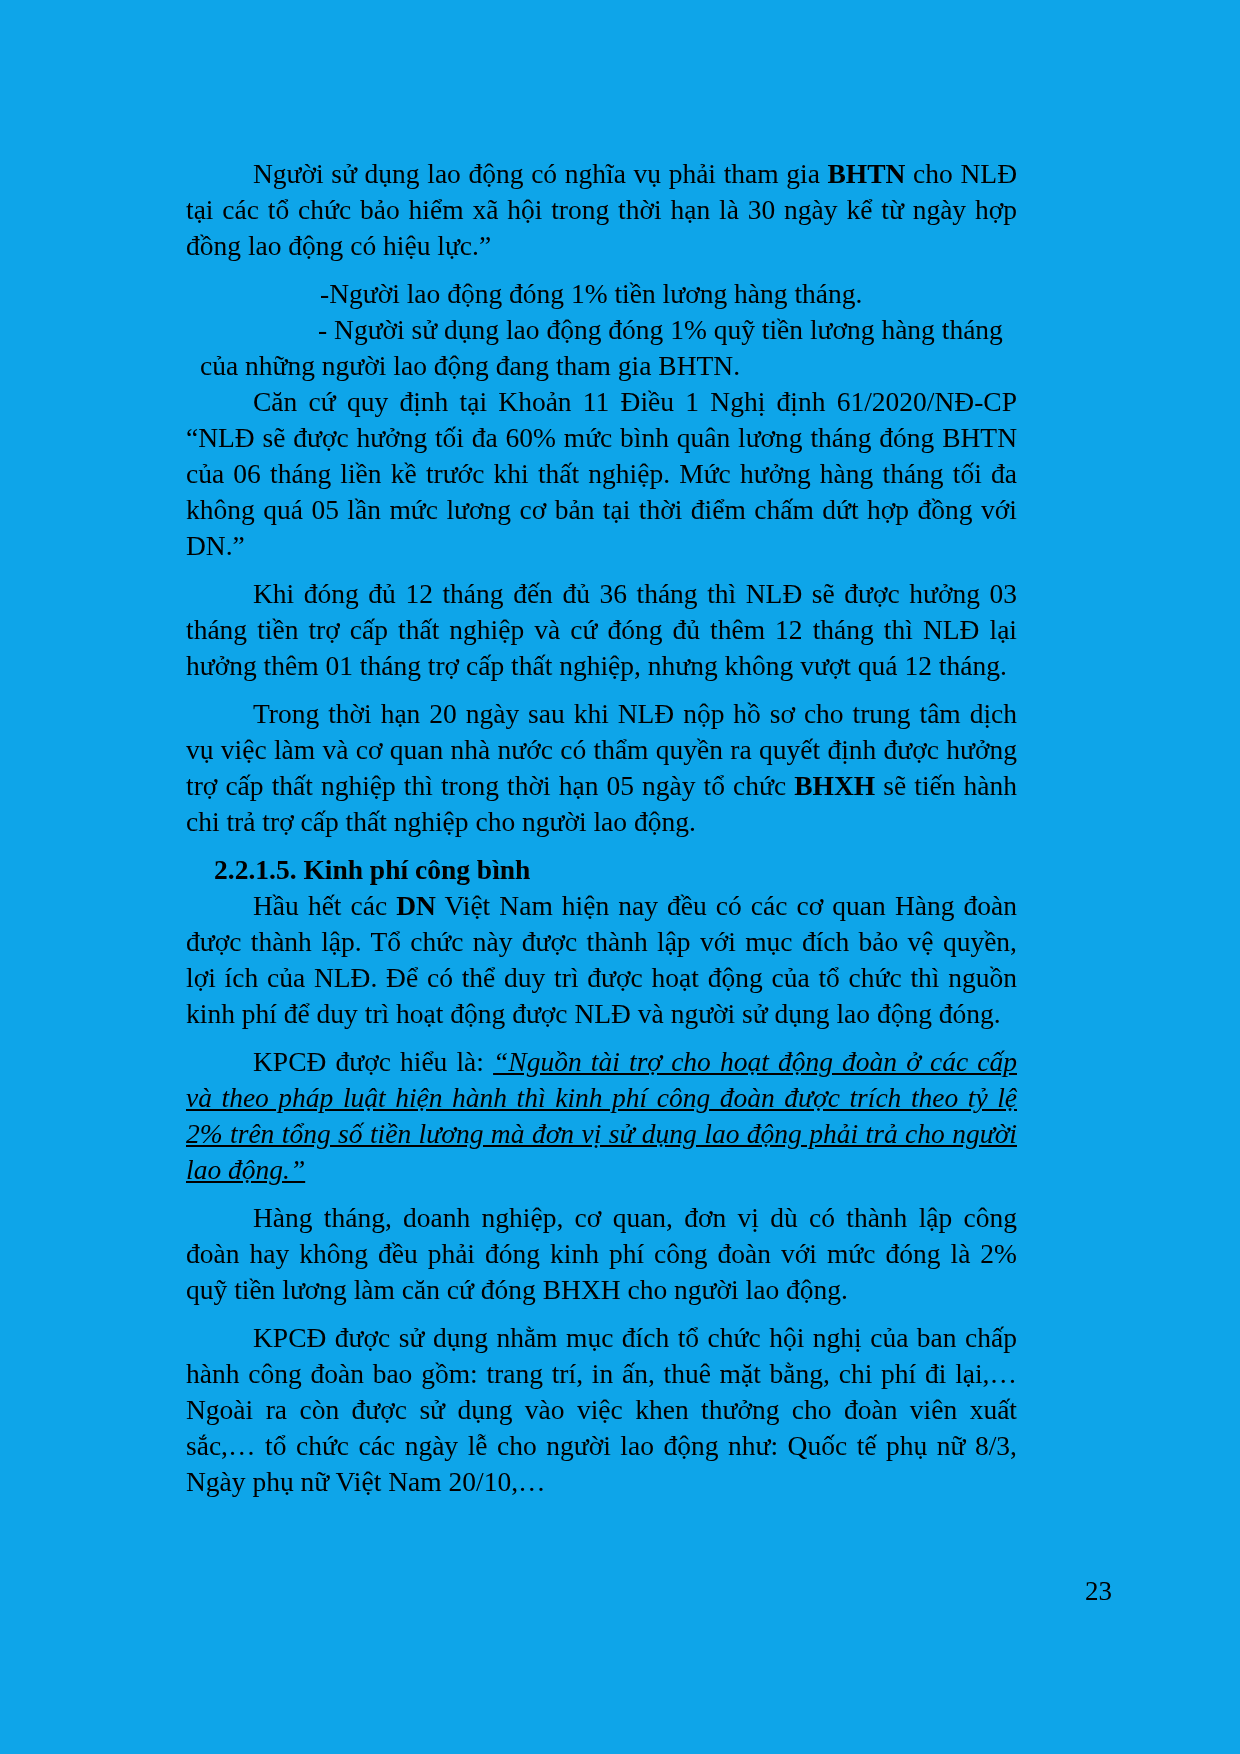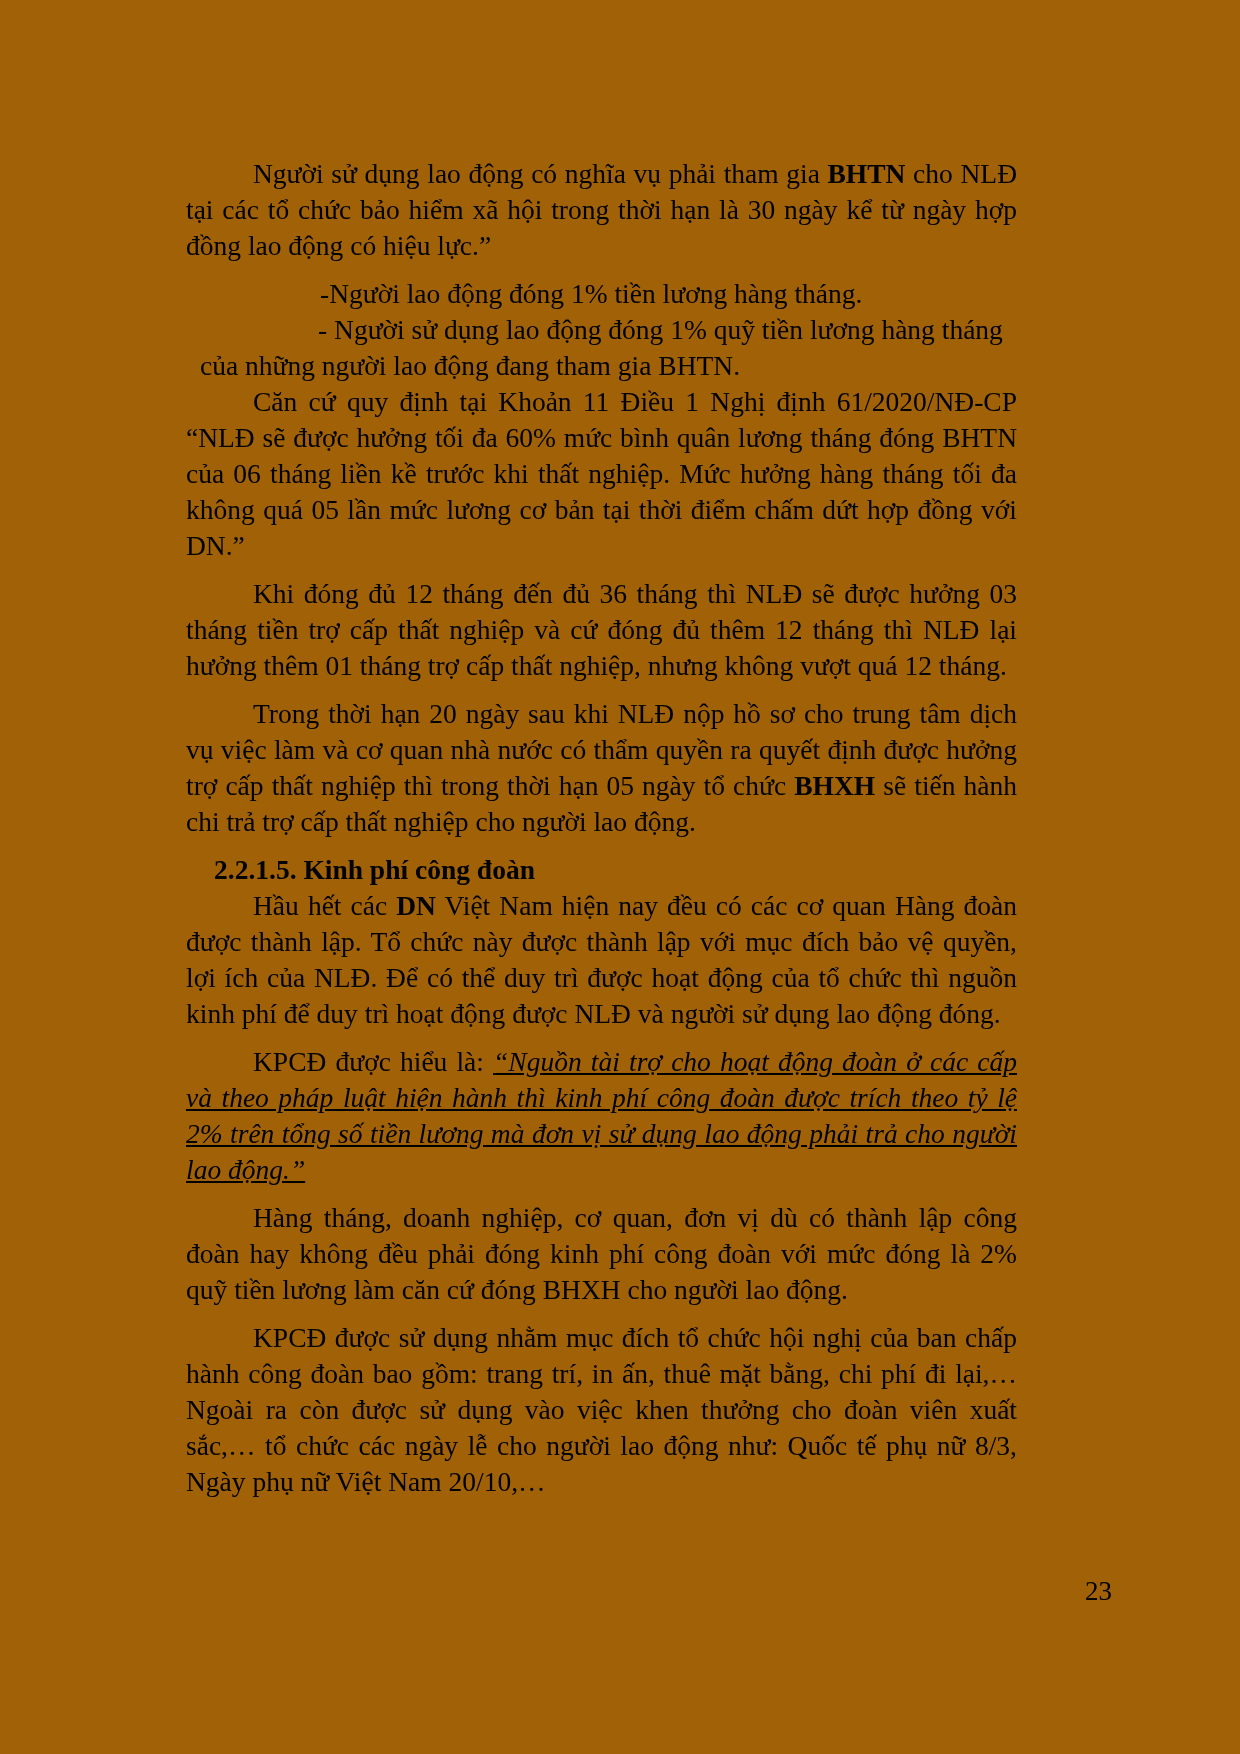--- a/index.html
+++ b/index.html
@@ -4,21 +4,21 @@
 <style>
   html, body {
     margin: 0;
     padding: 0;
     background: #ffffff;
   }
   .sheet {
     position: relative;
     width: 1240px;
     height: 1754px;
-    background: #a16207;
+    background: #0ea5e9;
     color: #000000;
     font-family: "Liberation Serif", "DejaVu Serif", serif;
     font-size: 27.5px;
     line-height: 36px;
     overflow: hidden;
   }
   .text-block {
     position: absolute;
     left: 186px;
     top: 156px;
@@ -71,21 +71,21 @@
     <p class="bullet-a"><span>-Người lao động đóng 1% tiền lương hàng tháng.</span></p>
 
     <p class="bullet-b"><span>- Người sử dụng lao động đóng 1% quỹ tiền lương hàng tháng của những người lao động đang tham gia BHTN.</span></p>
 
     <p class="para"><span>Căn cứ quy định tại Khoản 11 Điều 1 Nghị định 61/2020/NĐ-CP “NLĐ sẽ được hưởng tối đa 60% mức bình quân lương tháng đóng BHTN của 06 tháng liền kề trước khi thất nghiệp. Mức hưởng hàng tháng tối đa không quá 05 lần mức lương cơ bản tại thời điểm chấm dứt hợp đồng với DN.”</span></p>
 
     <p class="para"><span>Khi đóng đủ 12 tháng đến đủ 36 tháng thì NLĐ sẽ được hưởng 03 tháng tiền trợ cấp thất nghiệp và cứ đóng đủ thêm 12 tháng thì NLĐ lại hưởng thêm 01 tháng trợ cấp thất nghiệp, nhưng không vượt quá 12 tháng.</span></p>
 
     <p class="para"><span>Trong thời hạn 20 ngày sau khi NLĐ nộp hồ sơ cho trung tâm dịch vụ việc làm và cơ quan nhà nước có thẩm quyền ra quyết định được hưởng trợ cấp thất nghiệp thì trong thời hạn 05 ngày tổ chức </span><span class="bold-run">BHXH</span><span> sẽ tiến hành chi trả trợ cấp thất nghiệp cho người lao động.</span></p>
 
-    <p class="heading"><span>2.2.1.5. Kinh phí công đoàn</span></p>
+    <p class="heading"><span>2.2.1.5. Kinh phí công bình</span></p>
 
     <p class="para after-heading"><span>Hầu hết các </span><span class="bold-run">DN</span><span> Việt Nam hiện nay đều có các cơ quan Hàng đoàn được thành lập. Tổ chức này được thành lập với mục đích bảo vệ quyền, lợi ích của NLĐ. Để có thể duy trì được hoạt động của tổ chức thì nguồn kinh phí để duy trì hoạt động được NLĐ và người sử dụng lao động đóng.</span></p>
 
     <p class="para"><span>KPCĐ được hiểu là: </span><span class="italic-run">“Nguồn tài trợ cho hoạt động đoàn ở các cấp và theo pháp luật hiện hành thì kinh phí công đoàn được trích theo tỷ lệ 2% trên tổng số tiền lương mà đơn vị sử dụng lao động phải trả cho người lao động.”</span></p>
 
     <p class="para"><span>Hàng tháng, doanh nghiệp, cơ quan, đơn vị dù có thành lập công đoàn hay không đều phải đóng kinh phí công đoàn với mức đóng là 2% quỹ tiền lương làm căn cứ đóng BHXH cho người lao động.</span></p>
 
     <p class="para"><span>KPCĐ được sử dụng nhằm mục đích tổ chức hội nghị của ban chấp hành công đoàn bao gồm: trang trí, in ấn, thuê mặt bằng, chi phí đi lại,… Ngoài ra còn được sử dụng vào việc khen thưởng cho đoàn viên xuất sắc,… tổ chức các ngày lễ cho người lao động như: Quốc tế phụ nữ 8/3, Ngày phụ nữ Việt Nam 20/10,…</span></p>
 
 

